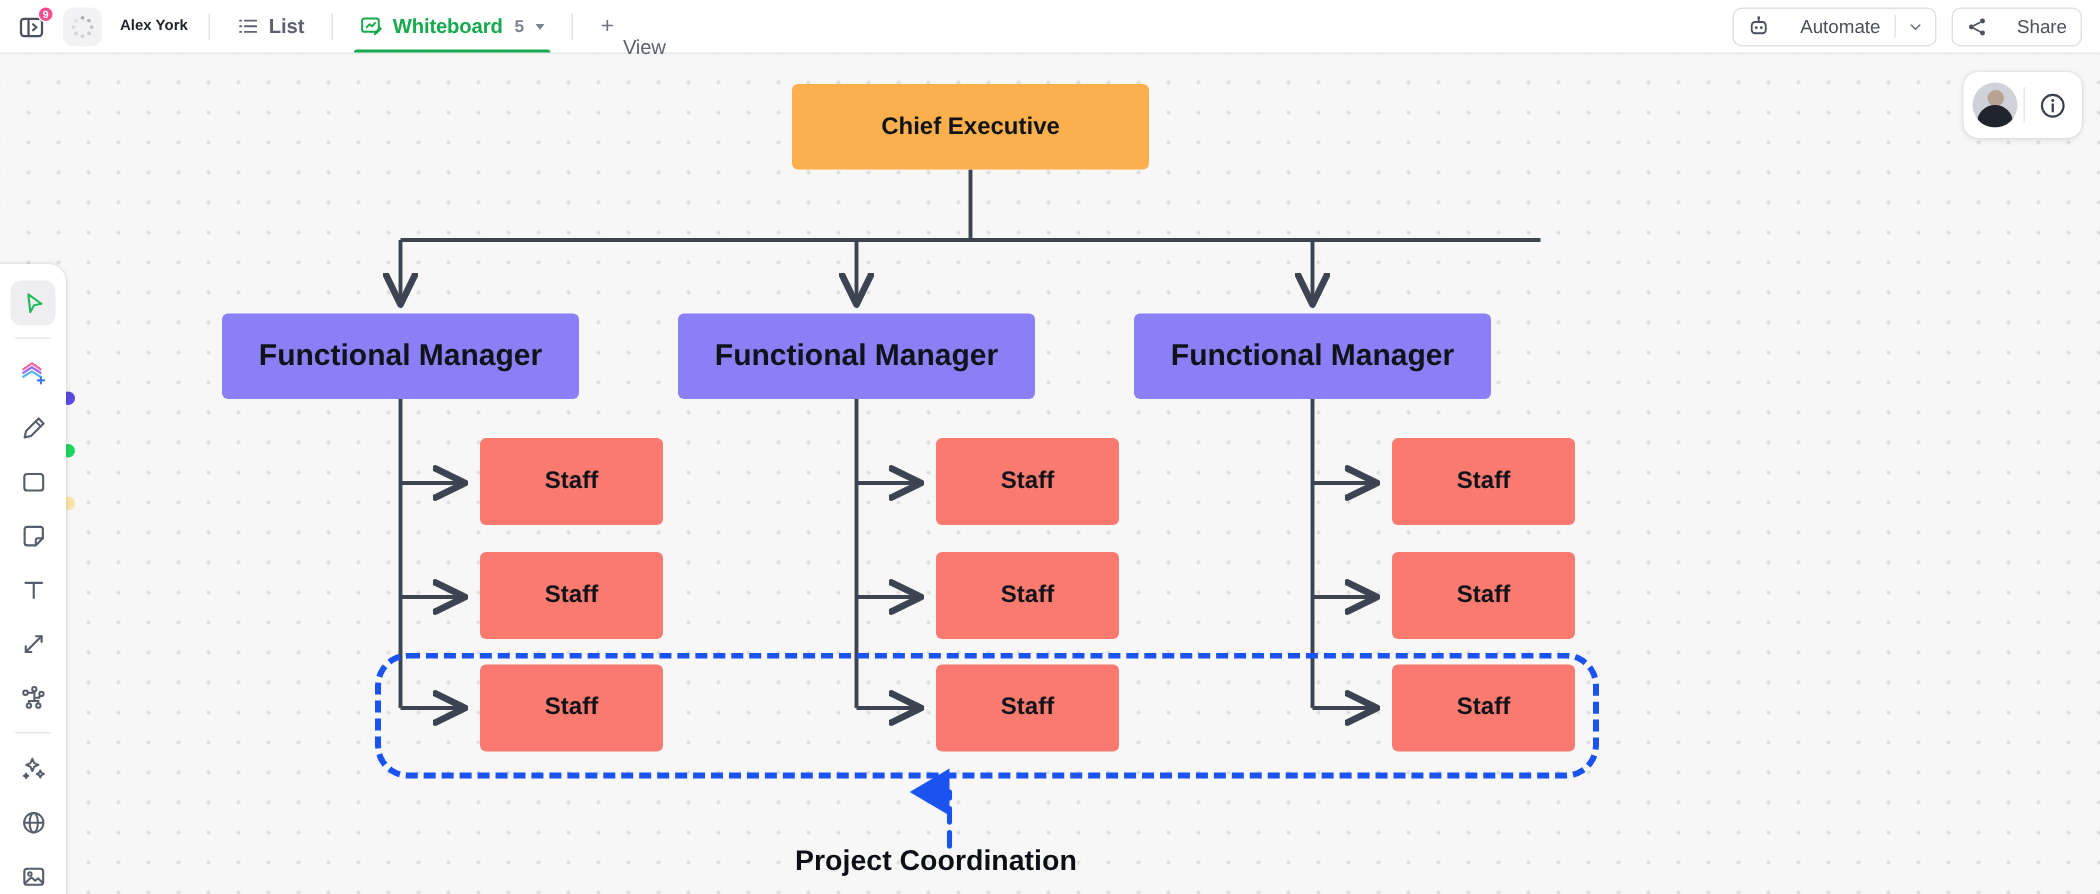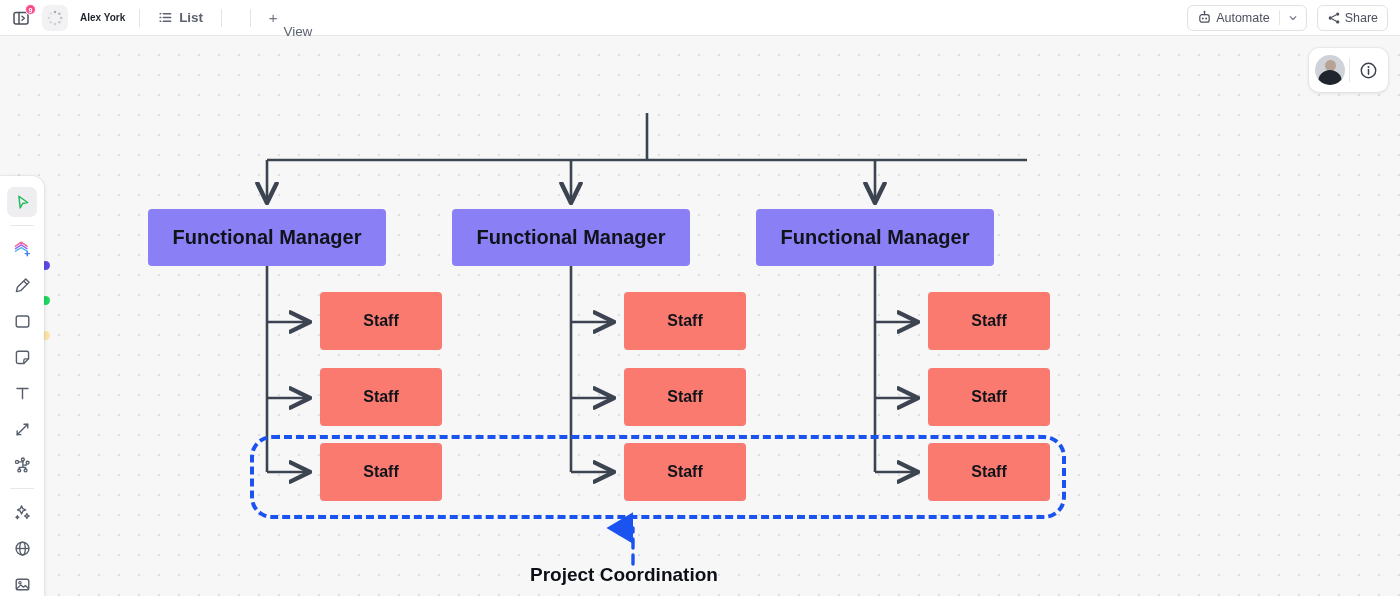--- a/index.html
+++ b/index.html
@@ -142,21 +142,21 @@
     height: 26px;
     border: 1px solid #e1e1e5;
     border-radius: 6px;
     background: #ffffff;
     font-size: 12.5px;
     color: #4a505c;
     cursor: pointer;
     box-sizing: border-box;
   }
   .pill-main {
-    display: flex; align-items: center; gap: 4px;
+    display: flex; align-items: center; gap: 20px;
     padding: 0 9px; height: 100%;
   }
   .pill-div { width: 1px; height: 15px; background: #e6e6ea; }
   .pill-caret { padding: 0 8px; display: flex; align-items: center; }
 
   
   .canvas {
     position: absolute;
     top: 36px; left: 0;
     width: 1400px;
@@ -355,20 +355,31 @@
             <line x1="5.6" y1="8" x2="13.6" y2="8"></line>
             <line x1="2.2" y1="12" x2="3" y2="12"></line>
             <line x1="5.6" y1="12" x2="13.6" y2="12"></line>
           </g>
         </svg>
         <span class="tab-label">List</span>
       </div>
 
       <div class="vsep"></div>
 
+      <div class="tab active">
+        <svg width="16" height="16" viewBox="0 0 18 18">
+          <rect x="1.6" y="2.6" width="12.5" height="10" rx="1.8" stroke="#17a94d" stroke-width="1.5" fill="none"></rect>
+          <path d="M5 9.2l2.3-2.3 1.6 1.6 2.4-2.5" stroke="#17a94d" stroke-width="1.4" fill="none" stroke-linecap="round" stroke-linejoin="round"></path>
+          <path d="M12.2 14.6l4.3-4.3-1.5-1.5-4.3 4.3-.5 2z" fill="#17a94d"></path>
+        </svg>
+        <span class="tab-label">Whiteboard</span>
+        <span class="tab-count">5</span>
+        <span class="caret"></span>
+        <div class="tab-underline"></div>
+      </div>
 
       <div class="vsep"></div>
 
       <div class="tab">
         <span class="tab-plus">+</span>
         <span class="tab-label" style="font-weight:400;margin-top:28px;">View</span>
       </div>
     </div>
 
     <div class="topbar-right">
@@ -448,20 +459,23 @@
 
       <g>
         <line x1="633" y1="528" x2="633" y2="492" stroke="#1a53f0" stroke-width="3.4" stroke-dasharray="9 7" stroke-linecap="round" marker-end="url(#arrowBlue)"></line>
       </g>
     </svg>
 
     <div class="group-box" style="left:250px; top:399px; width:816px; height:84px;"></div>
 
     <div class="diagram">
 
+      <div class="node node-ceo" style="left:528px; top:20px; width:238px; height:57px;">
+        <span>Chief Executive</span>
+      </div>
 
       <div class="node node-mgr" style="left:148px; top:173px; width:238px; height:57px;">
         <span>Functional Manager</span>
       </div>
       <div class="node node-mgr" style="left:452px; top:173px; width:238px; height:57px;">
         <span>Functional Manager</span>
       </div>
       <div class="node node-mgr" style="left:756px; top:173px; width:238px; height:57px;">
         <span>Functional Manager</span>
       </div>

